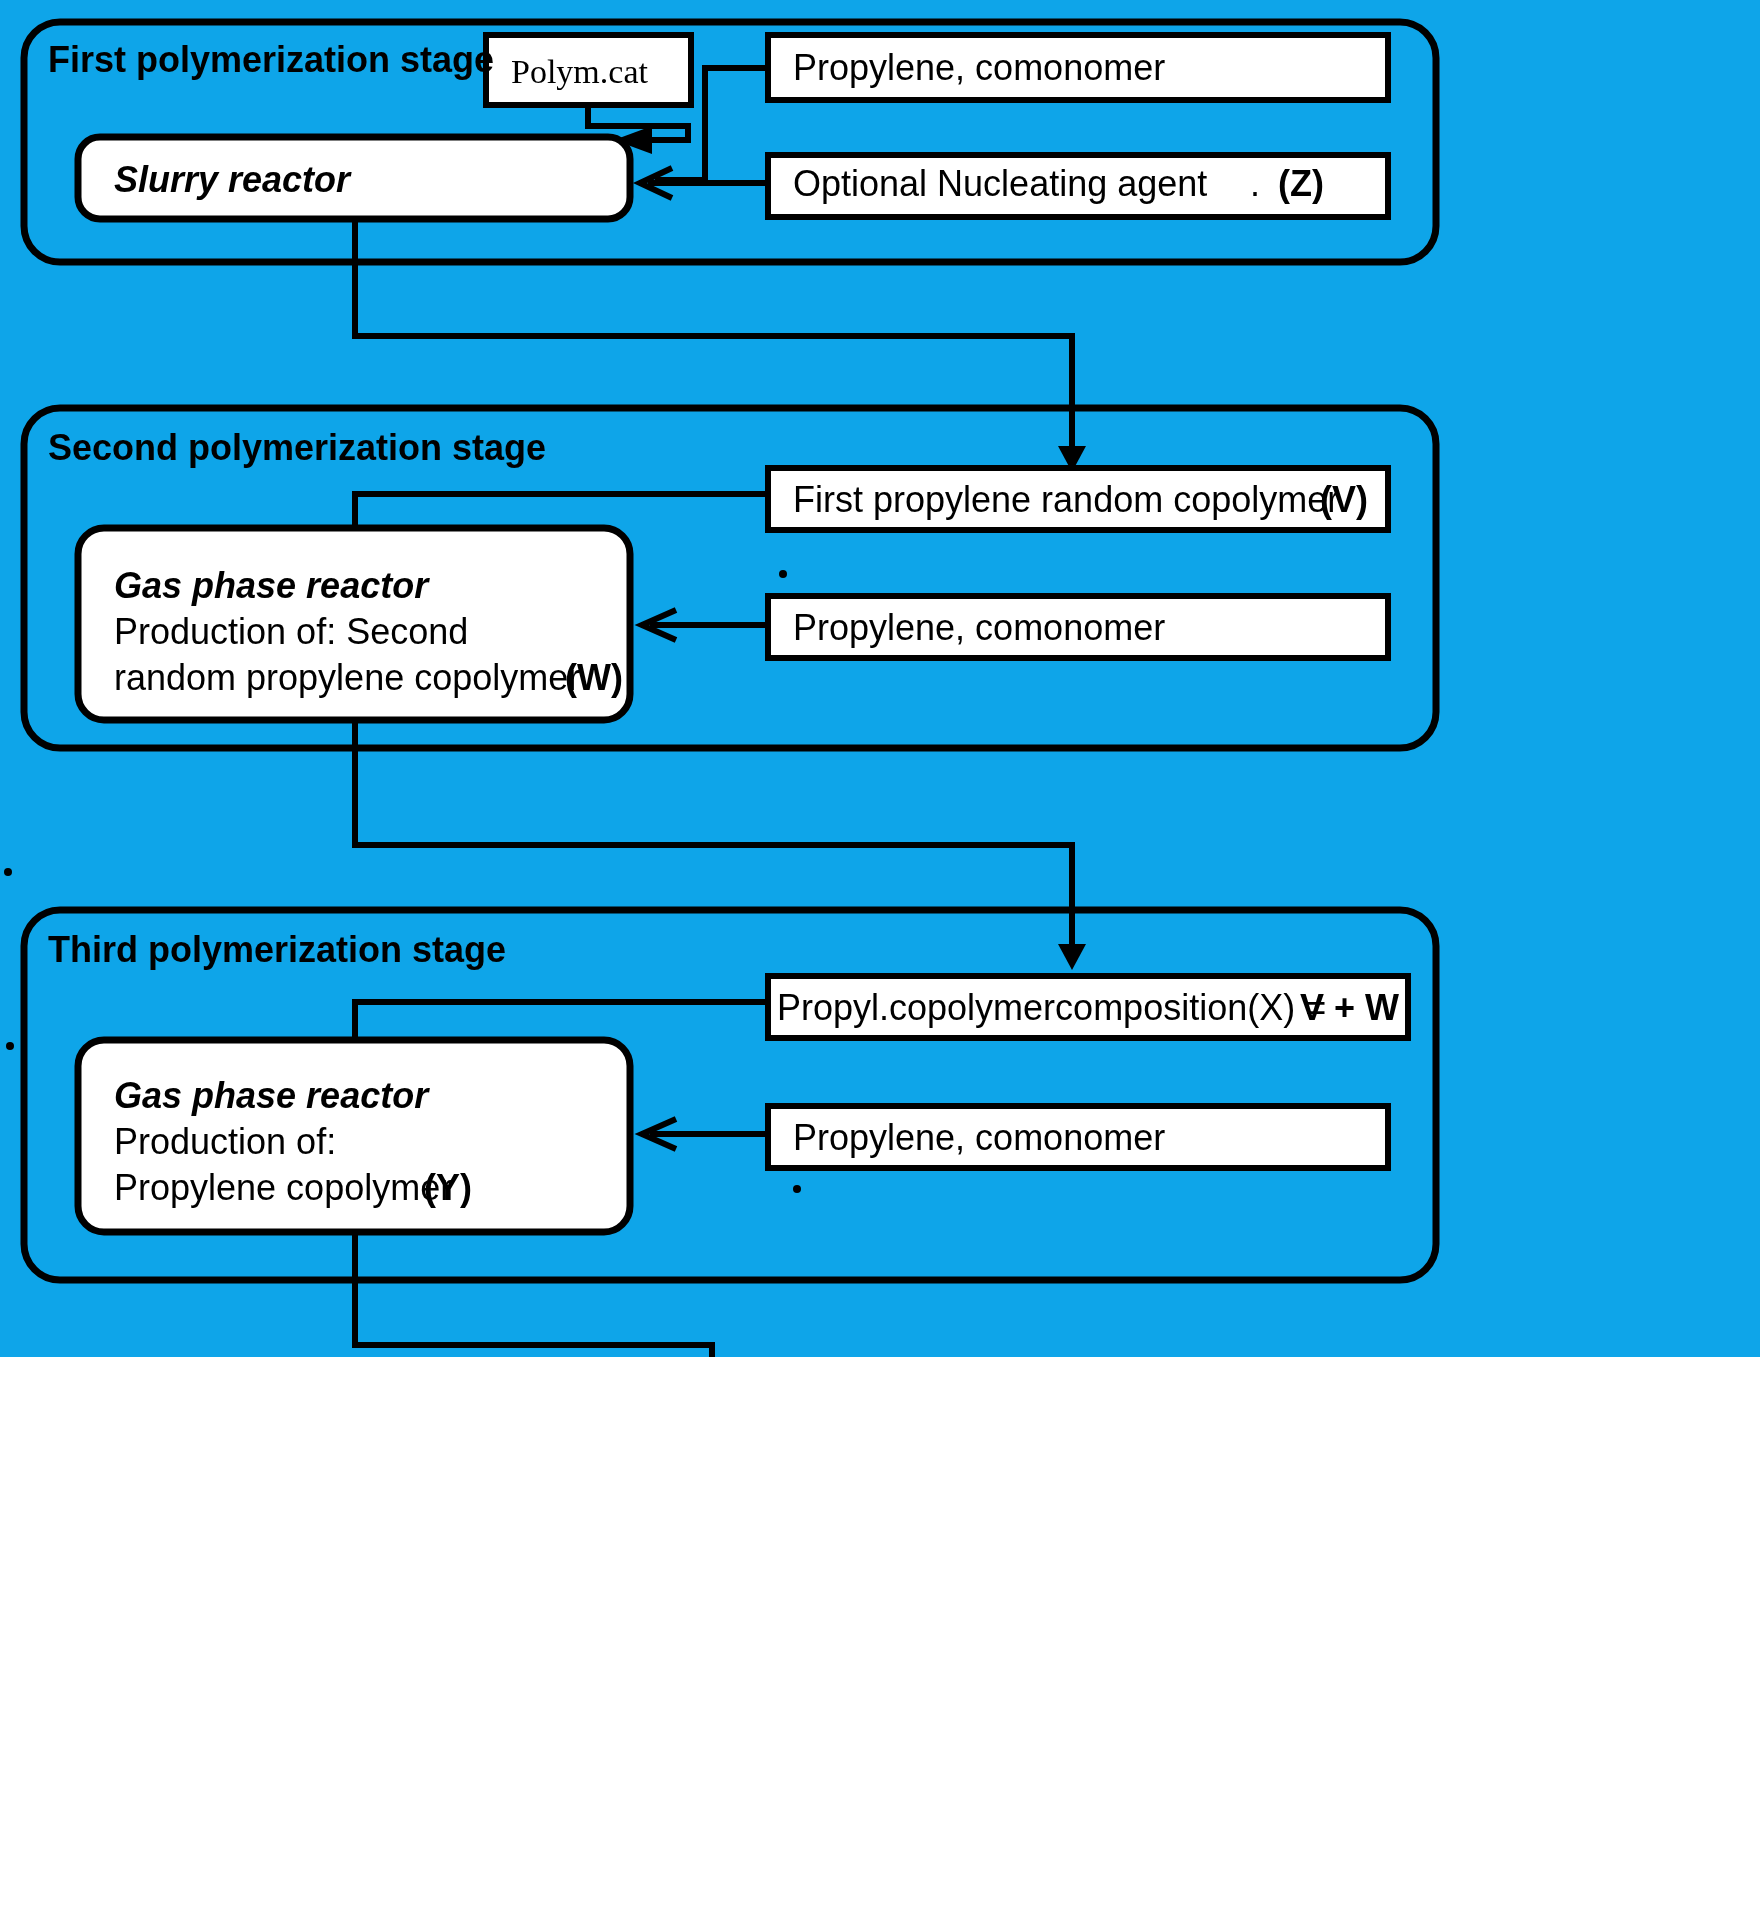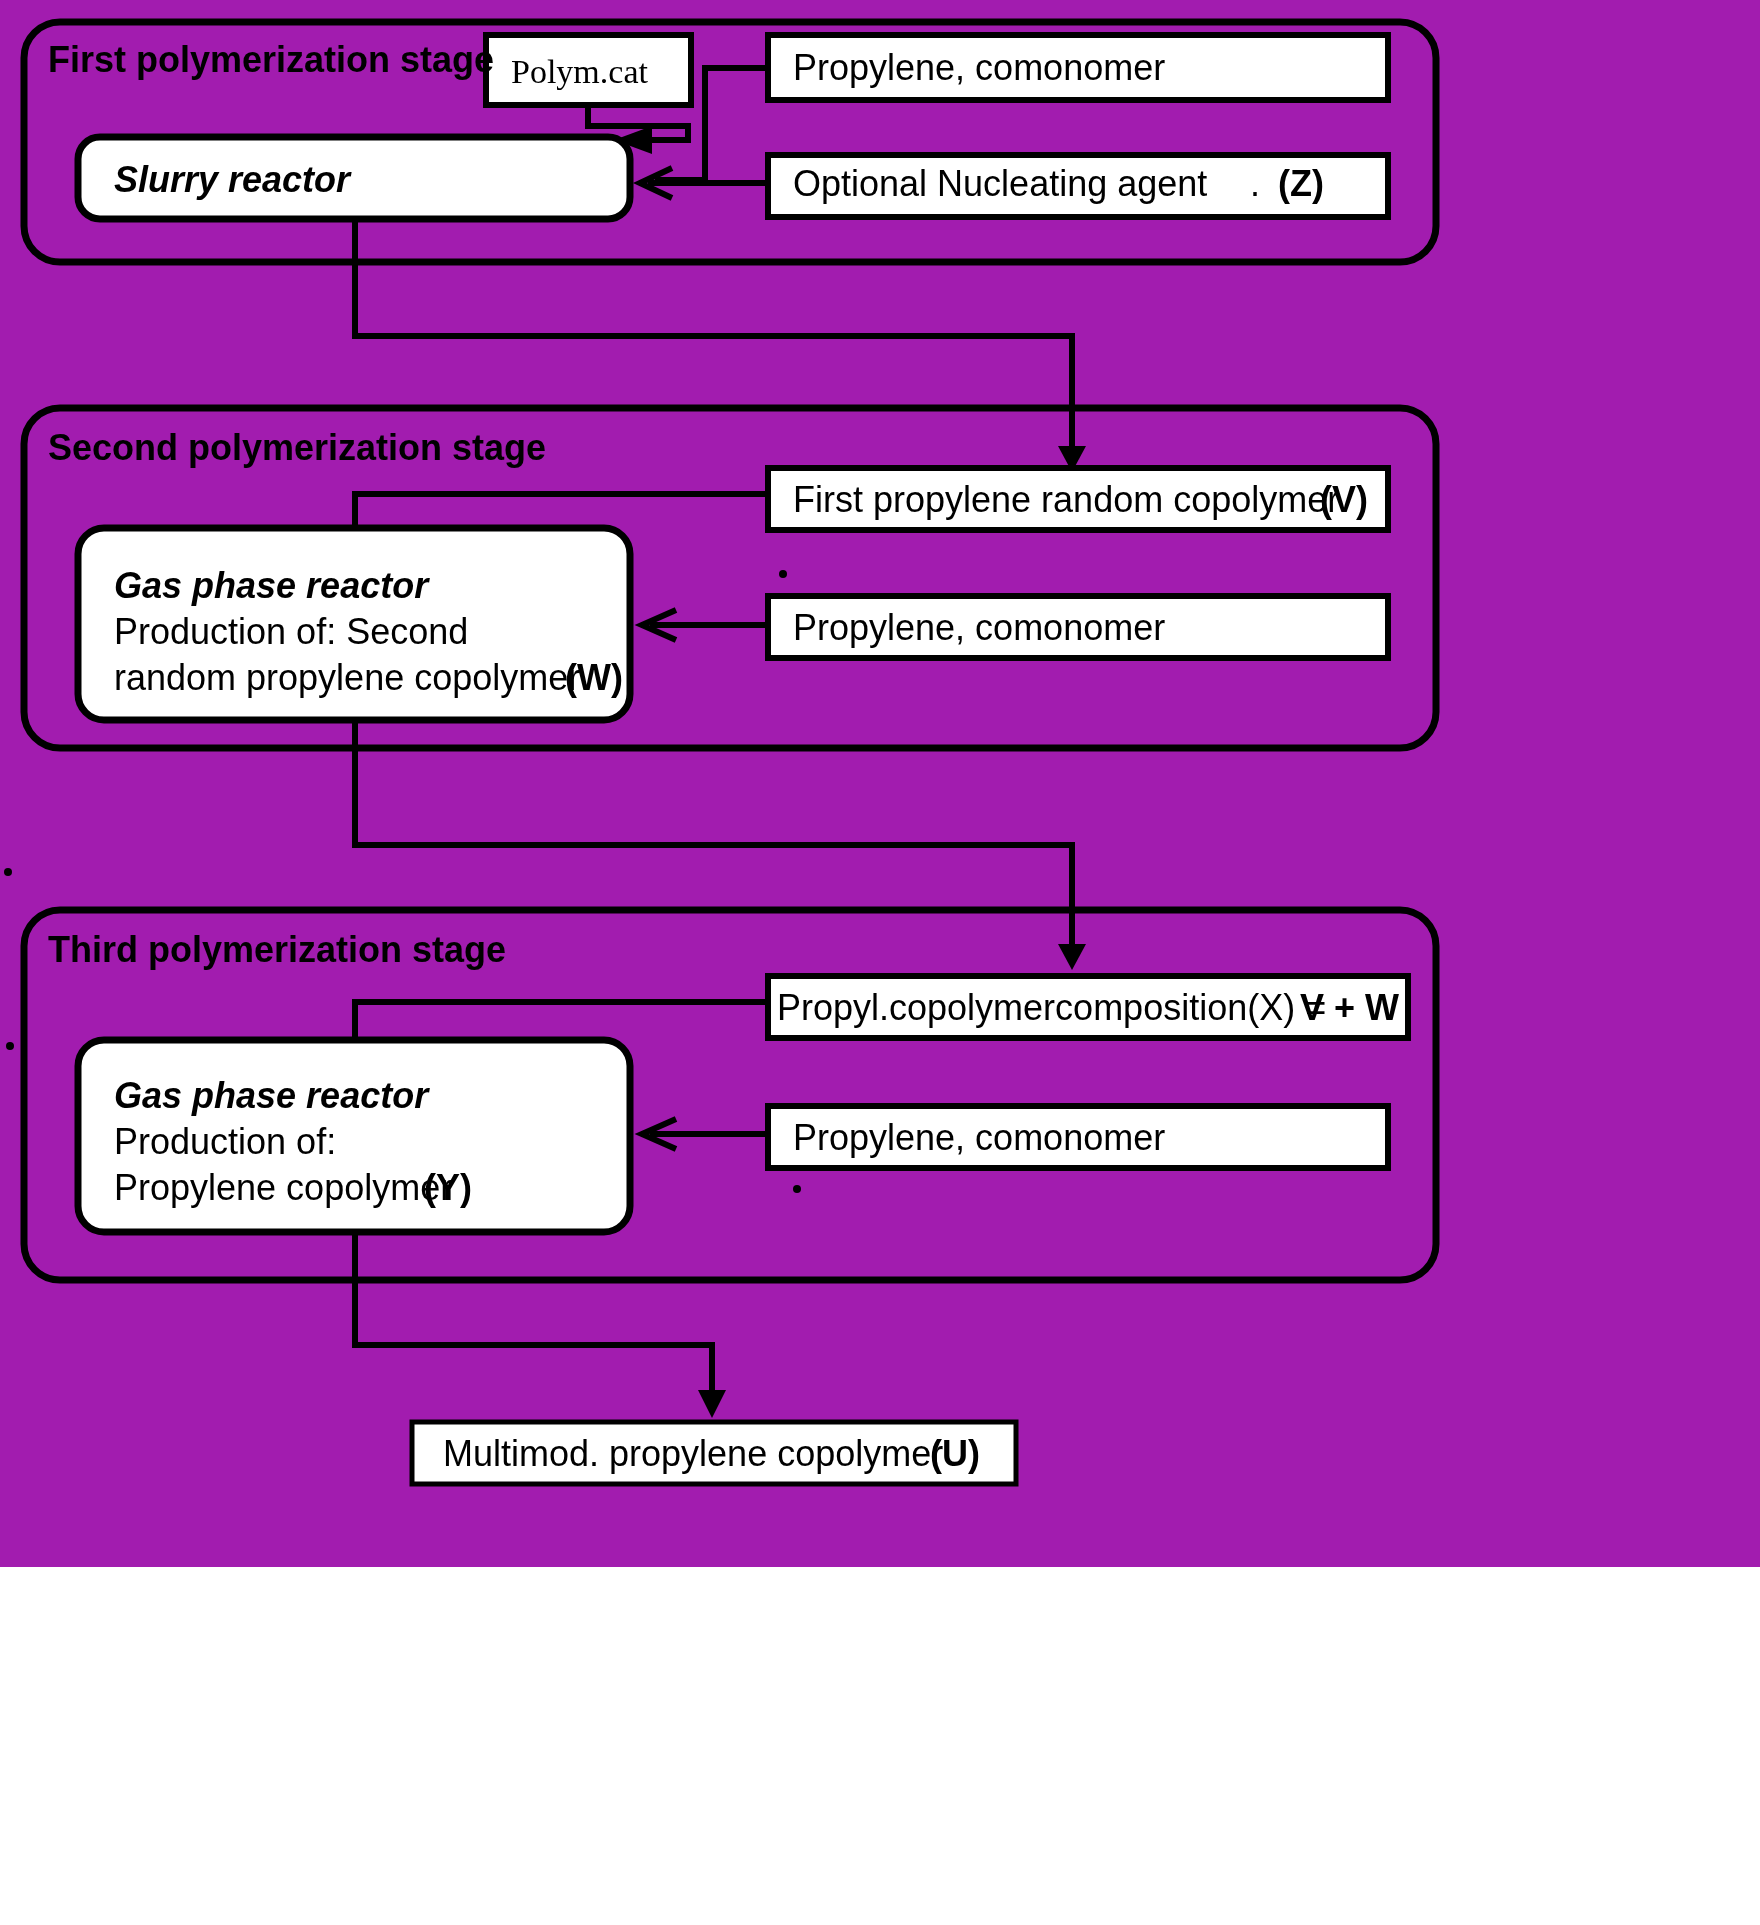--- a/index.html
+++ b/index.html
@@ -6,22 +6,22 @@
     margin: 0;
     padding: 0;
     background: #ffffff;
   }
   body {
     font-family: "Liberation Sans", sans-serif;
   }
   #page {
     position: relative;
     width: 1760px;
-    height: 1567px;
-    background: #a21caf;
+    height: 1357px;
+    background: #0ea5e9;
     overflow: hidden;
   }
   svg.sheet {
     position: absolute;
     top: 0;
     left: 0;
     width: 1760px;
     height: 1925px;
   }
   .stage-frame {

